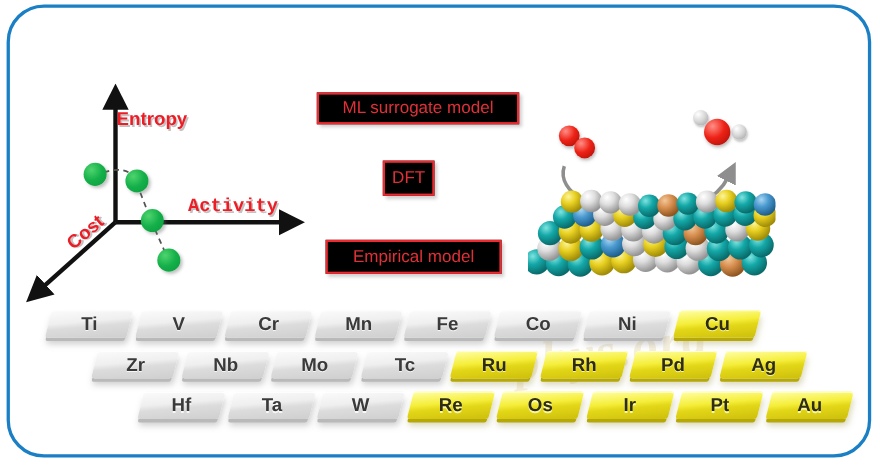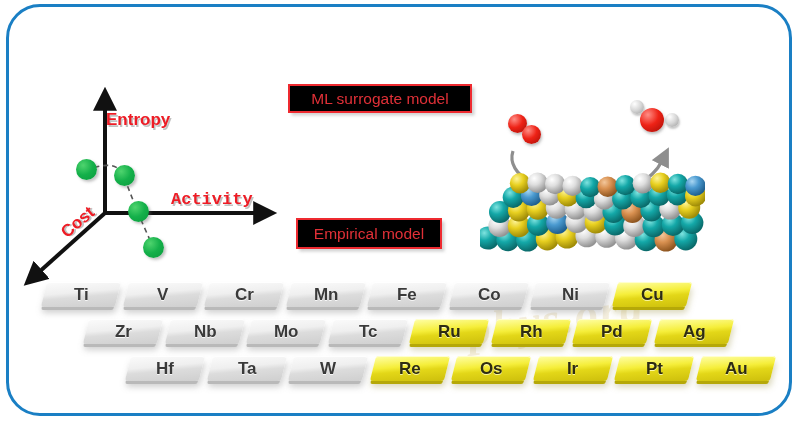--- a/index.html
+++ b/index.html
@@ -25,41 +25,41 @@
   
   #watermark{
     position:absolute;left:470:px;top:295px;width:230px;height:95px;
     left:470px;
     font-size:46px;font-weight:bold;color:rgba(195,160,60,.17);
     font-family:"Liberation Serif",serif;font-style:italic;
     transform:rotate(-8deg);letter-spacing:2px;line-height:40px;
   }
 
   
-  #axes{position:absolute;left:20px;top:87px;width:260px;height:200px;}
+  #axes{position:absolute;left:20px;top:76px;width:260px;height:200px;}
   .axlabel{position:absolute;font-weight:bold;color:#ee1c25;font-size:17px;
            text-shadow:1.5px 1.5px 0 rgba(120,120,120,.45);white-space:nowrap;}
   #lbl-entropy{left:86px;top:23px;}
   #lbl-activity{left:151px;top:103px;font-family:Liberation Mono, monospace;}
   #lbl-cost{left:37px;top:140px;transform:rotate(-40deg);transform-origin:left top;}
   .gdot{position:absolute;width:21px;height:21px;border-radius:50%;
         background:radial-gradient(circle at 34% 30%,#4fd46e 0%,#14b04a 48%,#0a9a3c 100%);
         box-shadow:2px 2px 3px rgba(100,100,100,.4);}
 
   
   .modelbox{
     position:absolute;background:#000000;border:2.2px solid #ee2a30;
     color:#e03037;font-size:15.5px;display:flex;align-items:center;
     justify-content:center;box-shadow:2.5px 2.5px 3px rgba(150,150,150,.45);
     box-sizing:border-box;
     margin-left:12px;
   }
   #box-ml{left:276px;top:84px;width:184px;height:29px;}
   #box-dft{left:336px;top:146px;width:47px;height:32px;}
-  #box-emp{left:284px;top:218px;width:146px;height:31px;}
+  #box-emp{left:284px;top:218px;width:160px;height:31px;}
 
   
   #formula{
     position:absolute;left:487px;top:57px;width:226px;text-align:center;
     font-family:"Liberation Serif",serif;font-weight:bold;font-size:20px;
     color:#13a04a;white-space:nowrap;letter-spacing:-.3px;
   }
   #formula sub{font-size:12px;}
 
   
@@ -124,20 +124,23 @@
     <div class="axlabel" id="lbl-cost">Cost</div>
 
     <div class="gdot" style="left:56px;top:72px;"></div>
     <div class="gdot" style="left:94px;top:78px;"></div>
     <div class="gdot" style="left:108px;top:114px;"></div>
     <div class="gdot" style="left:123px;top:150px;"></div>
   </div>
 
   <div class="modelbox" id="box-ml">
     <span>ML surrogate model</span>
+  </div>
+  <div class="modelbox" id="box-dft">
+    <span>DFT</span>
   </div>
   <div class="modelbox" id="box-emp">
     <span>Empirical model</span>
   </div>
 
 
   <div id="nano">
 
     <div>
       <div class="sph o-red" style="left:28px;top:19px;width:19px;height:19px;"></div>

